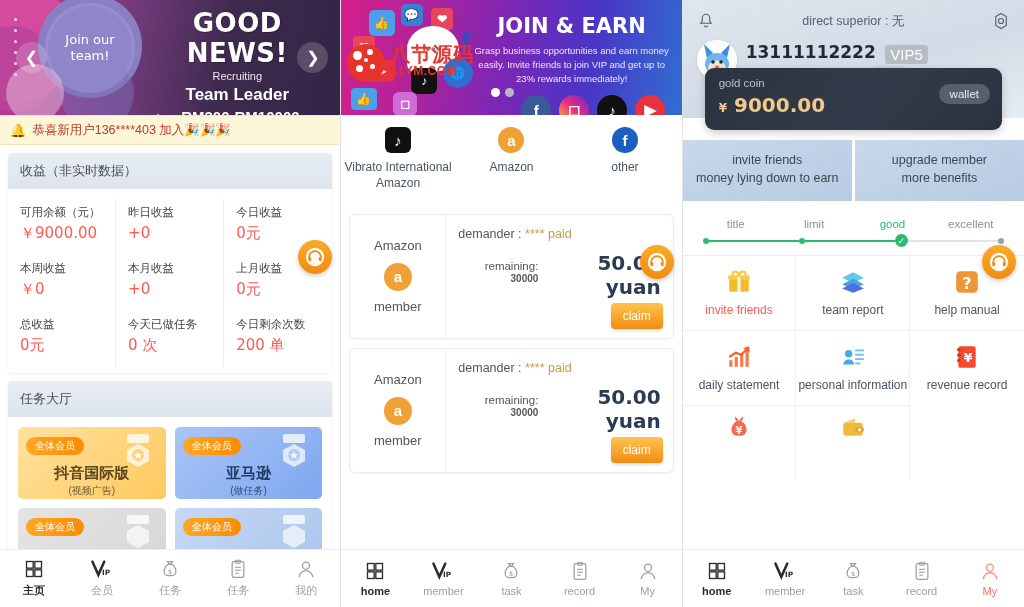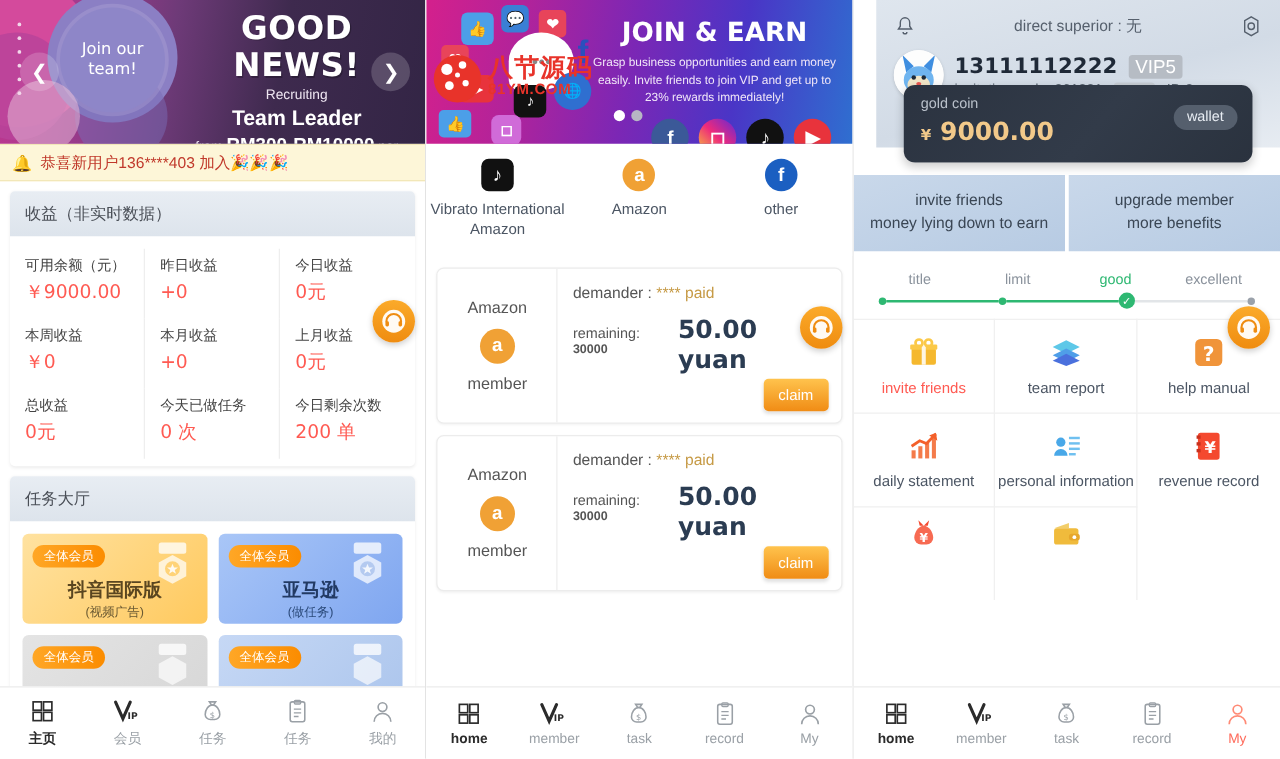--- a/index.html
+++ b/index.html
@@ -104,42 +104,41 @@
 
   .order-card { margin:9px 8px; background:#fff; border:1px solid #ececec; border-radius:6px;
                 display:flex; min-height:125px; box-shadow:0 1px 2px rgba(0,0,0,.05); }
   .oc-left { width:96px; border-right:1px solid #eee; display:flex; flex-direction:column;
              align-items:center; justify-content:center; gap:9px; padding:8px 4px; }
   .oc-app { font-size:13px; color:#555; text-align:center; line-height:1.15; word-break:break-all; }
   .oc-logo { width:28px;height:28px;border-radius:50%;background:#f0a135;display:flex;align-items:center;justify-content:center;color:#fff;font-weight:bold;font-size:15px; }
   .oc-right { flex:1; position:relative; padding:12px 12px 8px; }
   .oc-dem { font-size:12.5px; color:#555; }
   .oc-dem b { color:#c69a45; font-weight:normal; }
-  .oc-row { margin-top:10px; display:flex; align-items:baseline; gap:4px; }
+  .oc-row { margin-top:10px; display:flex; align-items:baseline; gap:4px;text-align:right; }
   .oc-rem { font-size:11.5px; color:#555; }
   .oc-rem i { font-style:normal; font-weight:bold; font-size:10px;}
   .oc-amt { font-size:20px; font-weight:bold; color:#2b3c52; font-family:"DejaVu Sans",sans-serif; }
   .claim {
     position:absolute; right:10px; bottom:9px; background:linear-gradient(180deg,#ffc34d,#f08c15);
     color:#fff; font-size:12px; border:none; border-radius:4px; padding:6px 12px; cursor:pointer;
     box-shadow:0 2px 3px rgba(0,0,0,.12);
   }
 
   .watermark { position:absolute; left:6px; top:44px; display:flex; align-items:flex-start; gap:5px; pointer-events:none; }
   .wm-circle { width:38px;height:38px;border-radius:50%;background:#e8332a;position:relative; }
   .wm-circle span { position:absolute; border-radius:50%; background:#fff; }
   .wm-txt { line-height:1.05; }
   .wm-cn { font-size:20px; font-weight:bold; color:#e8332a; letter-spacing:1px; font-family:"DejaVu Sans",sans-serif;}
   .wm-en { font-size:12px; font-weight:bold; color:#e8332a; letter-spacing:.5px; }
 
   
   .p3-top {
     height:118px; position:relative;
     background:linear-gradient(165deg,#dfe6ee 0%,#d2dbe6 55%,#e7ecf2 100%);
-    margin-left:18px;
   }
   .p3-bar { display:flex; align-items:center; justify-content:space-between; padding:12px 14px 0; }
   .p3-sup { font-size:12.5px; color:#56606d; }
   .p3-user { display:flex; align-items:center; gap:9px; padding:10px 14px 0; }
   .avatar { width:40px;height:40px;border-radius:50%;background:#fff;overflow:hidden;position:relative;box-shadow:0 1px 3px rgba(0,0,0,.15); }
   .p3-phone { font-size:17px; font-weight:bold; color:#1f2937; font-family:"DejaVu Sans",sans-serif; }
   .vip-tag { background:#b6bcc4; color:#fff; font-size:15px; padding:1px 5px; border-radius:3px; vertical-align:middle; margin-left:5px; }
   .p3-inv { font-size:11.5px; color:#5b6672; margin-top:3px; }
   .copy-tag { background:#c8ced5; color:#fff; font-size:10px; padding:1px 6px; border-radius:3px; margin:0 6px; }
 

